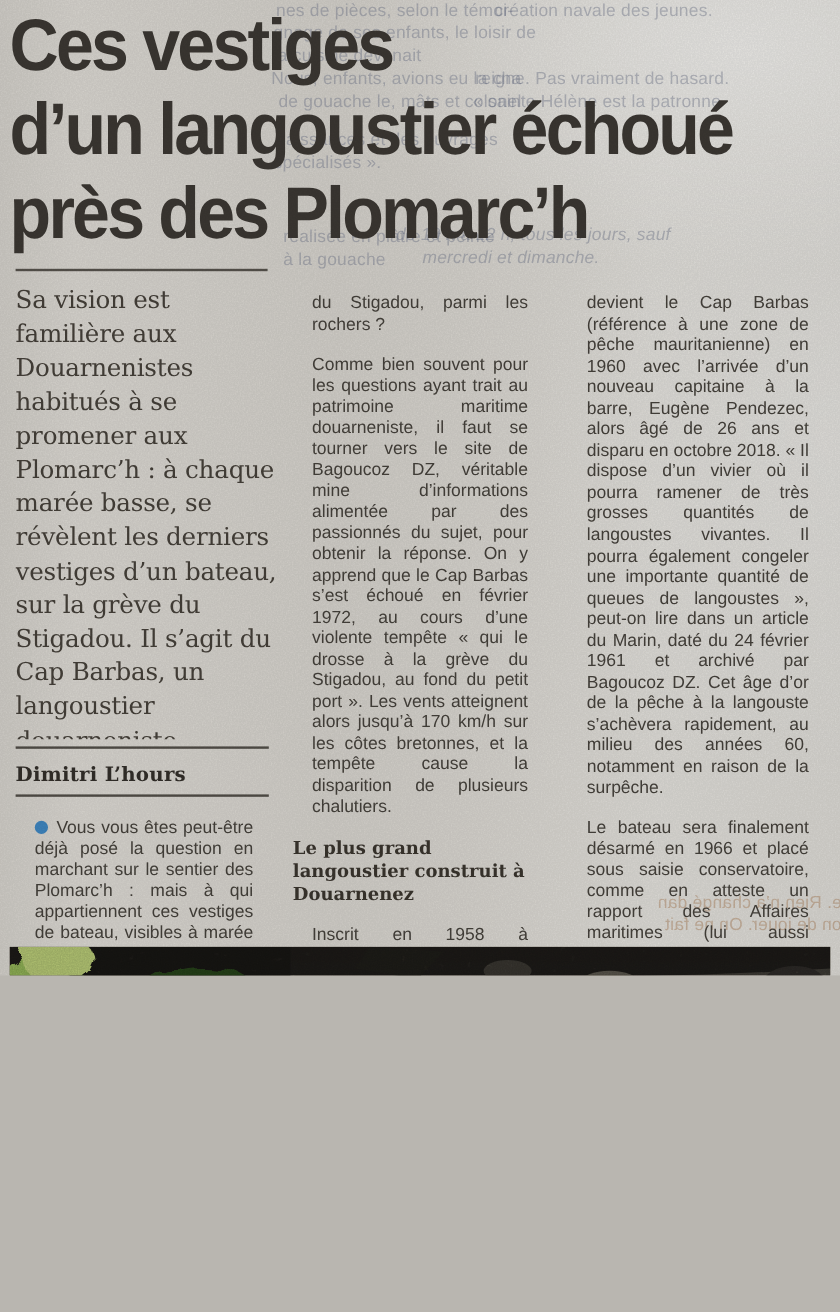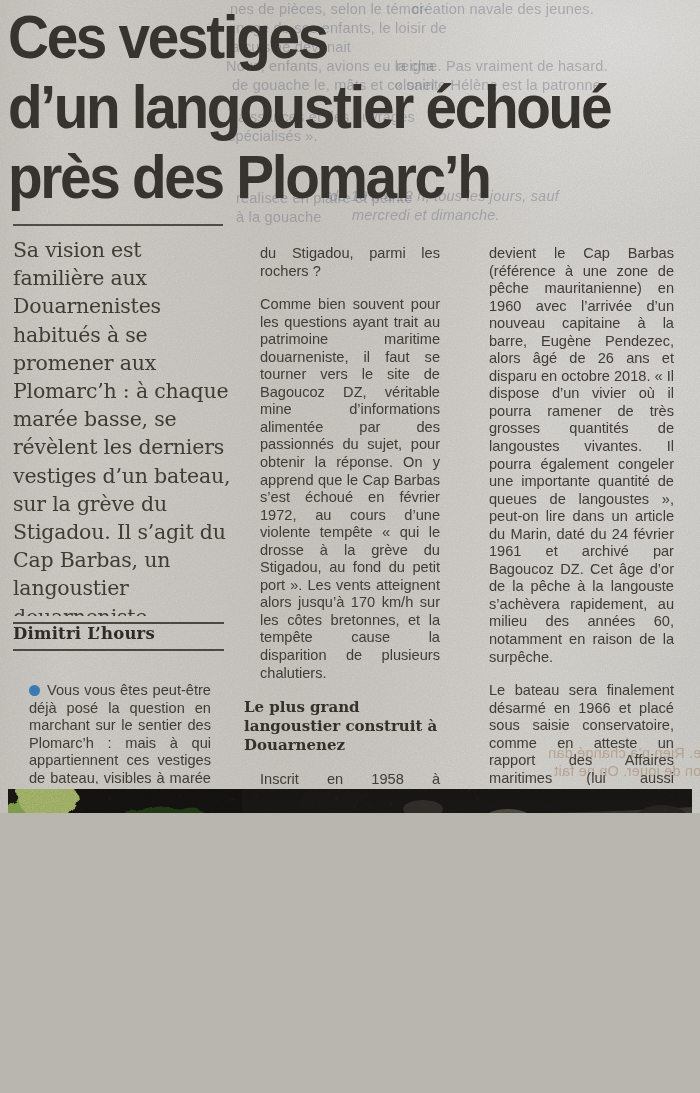--- a/index.html
+++ b/index.html
@@ -32,21 +32,21 @@
   .lede-rule{position:absolute; left:13px; top:224px; width:210px; height:2px;
     background:#57534d; z-index:2;}
   .lede{
     position:absolute; left:13px; top:236px; width:218px; height:380px; overflow:hidden; z-index:2;
     font-family:"DejaVu Serif", serif; font-size:20.5px; line-height:28.2px;
     color:#46413a; letter-spacing:-.2px;
   }
   .byline-block{
     position:absolute; left:13px; top:622px; width:211px; z-index:2;
     border-top:2px solid #524e48; border-bottom:2px solid #524e48;
-    padding:0 0 6px;
+    padding:12px 0 6px;
   }
   .byline{font-family:"DejaVu Serif", serif; font-weight:bold; font-size:16.5px;
     color:#332f2a; letter-spacing:.2px;}
   
   .bodytext{font-size:14.6px; line-height:17.55px; color:#46423c; text-align:justify;
     hyphens:auto; -webkit-hyphens:auto;}
   .bodytext p{margin:16px;}
   .col{position:absolute; top:229px; width:212px; height:556px; overflow:hidden; z-index:2;}
   .col-2{left:244px;} .col-3{left:473px; width:217px;}
   .col-1-body{position:absolute; left:13px; top:666px; width:214px; height:118px;

